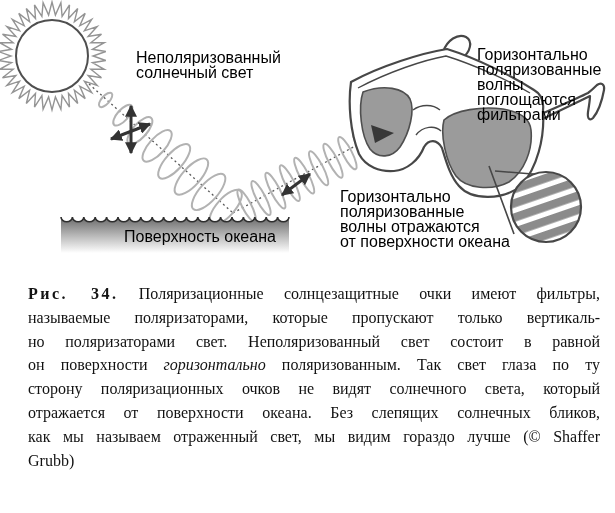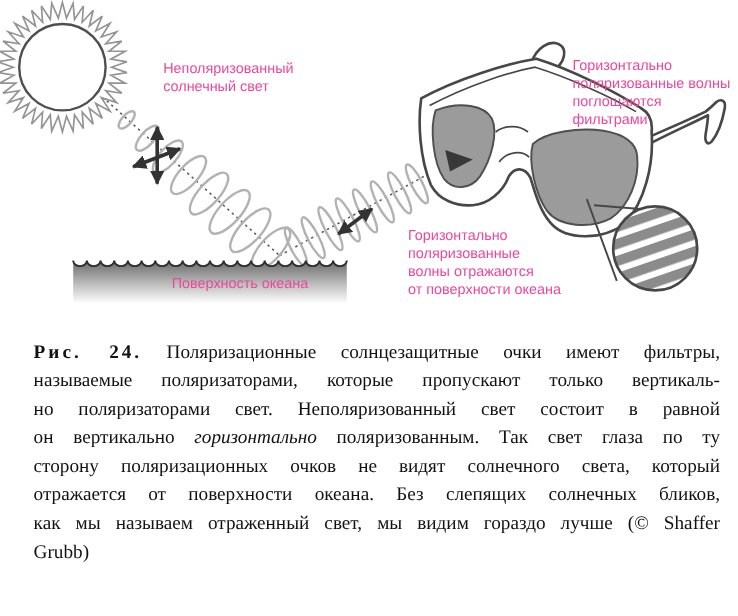--- a/index.html
+++ b/index.html
@@ -4,21 +4,21 @@
 <style>
   :root{
     --lens-gray:#9b9b9b; --stripe-gray:#8b8b8b; --wave-gray:#b2b2b2;
     --outline:#474747; --arrow:#333333;
   }
   html,body{margin:0;padding:0;background:#fff;}
   .page{position:relative;width:615px;height:513px;background:#fff;overflow:hidden;
         font-family:"Liberation Sans",sans-serif;}
   .diagram{position:absolute;left:0;top:0;width:615px;height:256px;}
   .diagram svg{position:absolute;left:0;top:0;}
-  .lbl{position:absolute;font-size:12px;line-height:15px;color:#ec4899;}
+  .lbl{position:absolute;font-size:16px;line-height:15px;color:#000000;}
   .lbl-unpolarized{left:136px;top:50px;}
   .lbl-absorbed{left:477px;top:47px;}
   .lbl-reflected{left:340px;top:189px;}
   .lbl-ocean{left:86px;top:229px;width:228px;text-align:center;}
   .caption{position:absolute;left:28px;top:282px;width:572px;
            font-family:"Liberation Serif",serif;font-size:16px;color:#121212;}
   .cap-line{line-height:23.8px;text-align:justify;text-align-last:justify;}
   .cap-line.cap-last{text-align-last:left;}
   .cap-label{font-weight:bold;letter-spacing:2.5px;}
   .cap-italic{font-style:italic;}
@@ -143,22 +143,22 @@
       <div>Горизонтально</div>
       <div>поляризованные</div>
       <div>волны отражаются</div>
       <div>от поверхности океана</div>
     </div>
 
     <div class="lbl lbl-ocean">Поверхность океана</div>
   </div>
 
   <div class="caption">
-      <div class="cap-line"><span class="cap-label">Рис. 24.</span><span> Поляризационные солнцезащитные очки имеют фильтры,</span></div>
+      <div class="cap-line"><span class="cap-label">Рис. 34.</span><span> Поляризационные солнцезащитные очки имеют фильтры,</span></div>
       <div class="cap-line"><span>называемые поляризаторами, которые пропускают только вертикаль-</span></div>
       <div class="cap-line"><span>но поляризаторами свет. Неполяризованный свет состоит в равной</span></div>
-      <div class="cap-line"><span>он вертикально </span><span class="cap-italic">горизонтально</span><span> поляризованным. Так свет глаза по ту</span></div>
+      <div class="cap-line"><span>он поверхности </span><span class="cap-italic">горизонтально</span><span> поляризованным. Так свет глаза по ту</span></div>
       <div class="cap-line"><span>сторону поляризационных очков не видят солнечного света, который</span></div>
       <div class="cap-line"><span>отражается от поверхности океана. Без слепящих солнечных бликов,</span></div>
       <div class="cap-line"><span>как мы называем отраженный свет, мы видим гораздо лучше (© Shaffer</span></div>
       <div class="cap-line cap-last"><span>Grubb)</span></div>
     </div>
 </div>
 
 </body></html>

